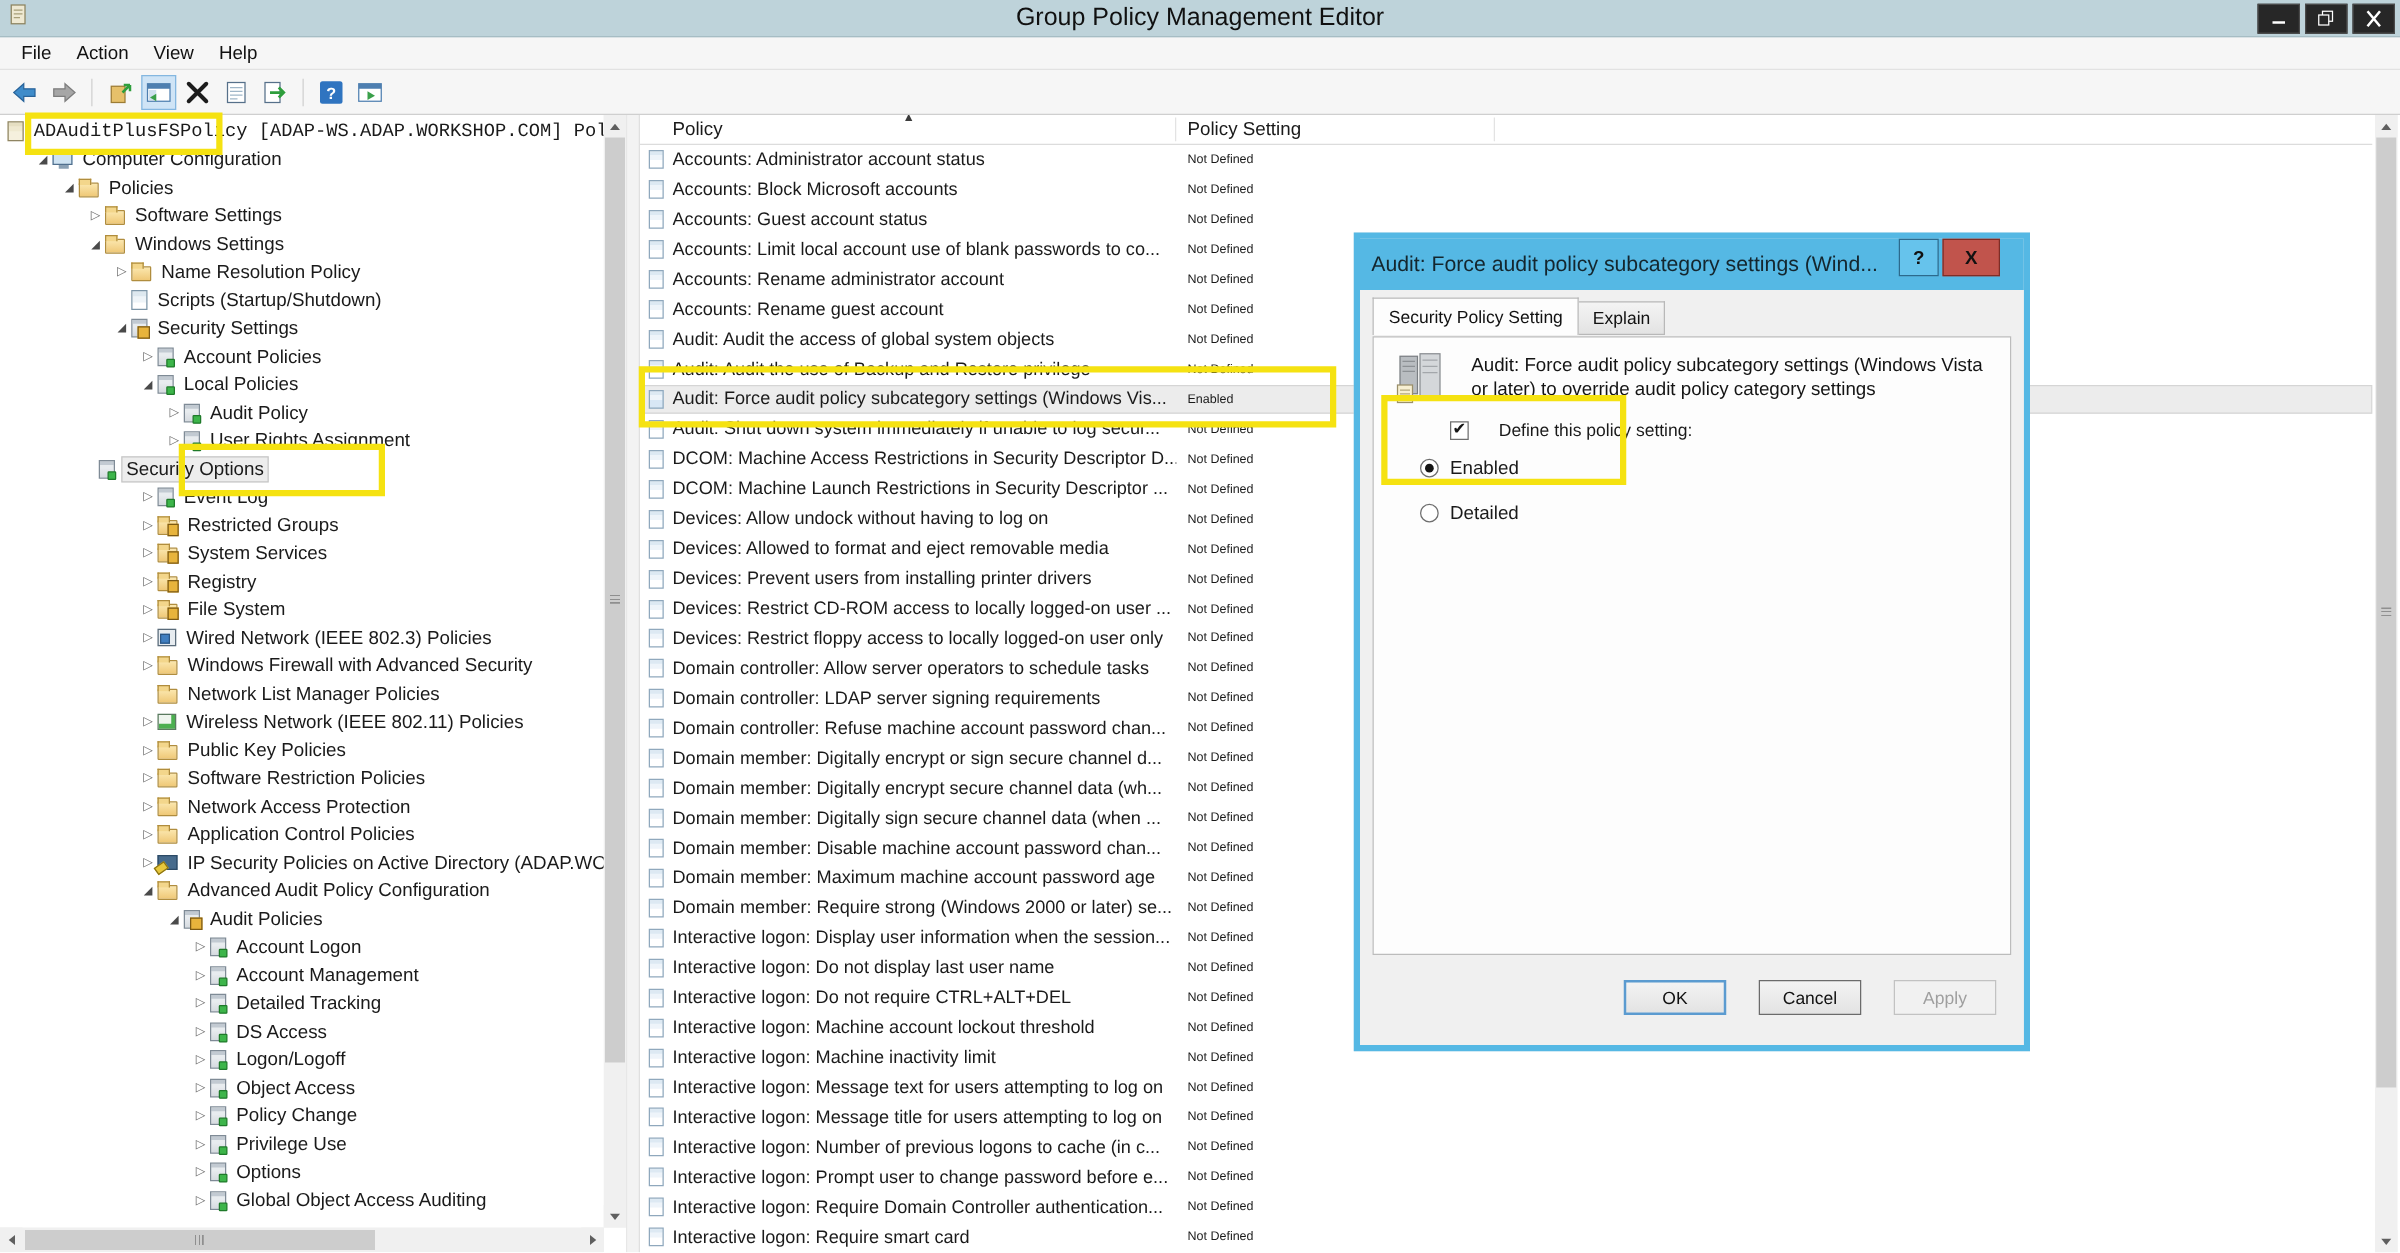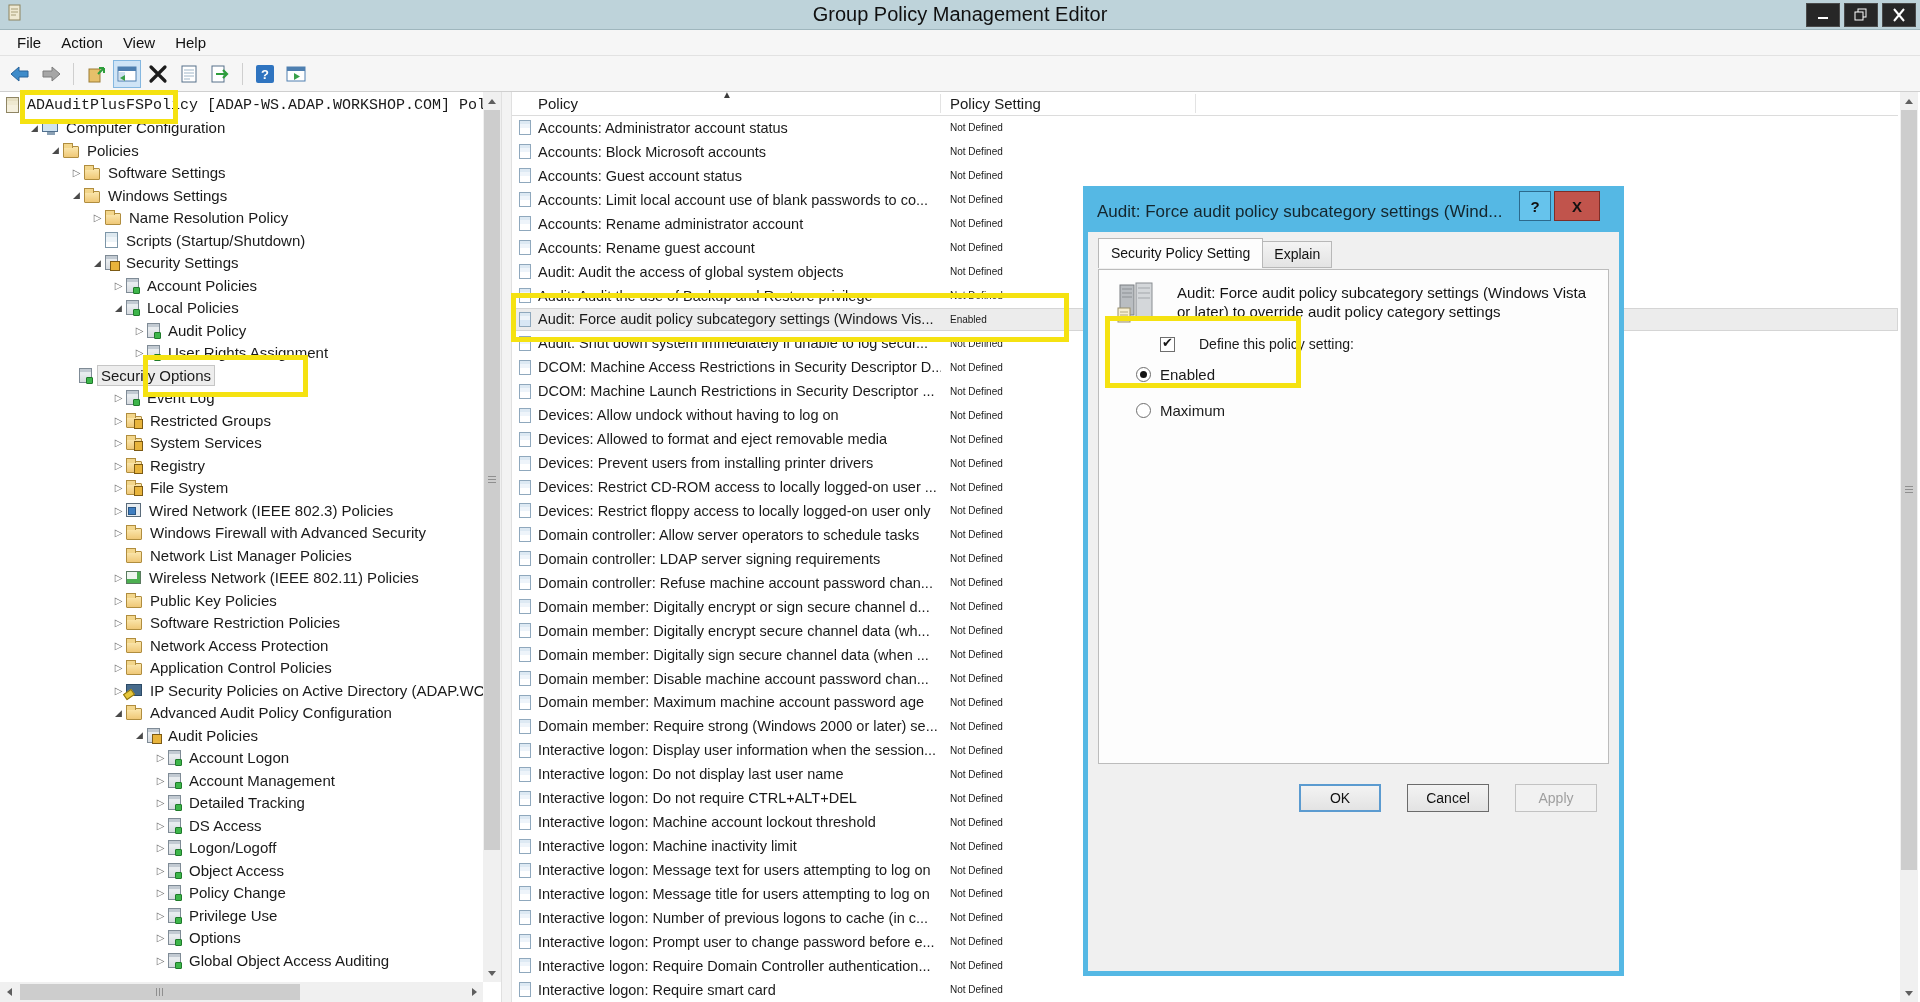--- a/index.html
+++ b/index.html
@@ -79,21 +79,21 @@
   .lrow.sel { background:#ececec; outline:1px solid #d5d5d5; outline-offset:-1px; }
   .picon { flex:none; width:12px; height:15px; background:#fff; border:1px solid #8fa8bd; box-shadow:inset 0 3px 0 #dde9f3, inset 0 7px 0 #eef4fa; }
   .lrow.sel .picon { background:#d8e7f5; }
   .pname { margin-left:7px; width:403px; overflow:hidden; white-space:nowrap; font-size:14.5px; }
   .psetting { position:absolute; left:438px; font-size:10px; white-space:nowrap; }
 
   
   .sbv-main { position:absolute; right:2px; top:92px; width:18px; bottom:0; background:#f0f0f0; }
 
   
-  .dialog { position:absolute; left:1083px; top:186px; width:541px; height:790px; border:5px solid #55b8e4; background:#f0f0f0; z-index:50; }
+  .dialog { position:absolute; left:1083px; top:186px; width:541px; height:655px; border:5px solid #55b8e4; background:#f0f0f0; z-index:50; }
   .dlg-titlebar { height:41px; background:#55b8e4; position:relative; display:flex; align-items:center; padding-left:9px; }
   .dlg-title { font-size:17px; color:#14262e; white-space:nowrap; overflow:hidden; width:420px; }
   .dlg-help { position:absolute; top:0; right:68px; width:32px; height:30px; background:#66c3ec; border:1px solid #2c6a8d; display:flex; align-items:center; justify-content:center; font-size:15px; font-weight:bold; color:#111; }
   .dlg-close { position:absolute; top:0; right:19px; width:46px; height:30px; background:#c1544c; border:1px solid #7e2d27; display:flex; align-items:center; justify-content:center; font-size:15px; font-weight:bold; color:#111; }
   .dlg-body { position:relative; height:604px; background:#f0f0f0; }
   .dlg-tabs { position:absolute; top:6px; left:10px; display:flex; z-index:2; }
   .tab { font-size:14px; color:#111; border:1px solid #b8b8b8; }
   .tab.active { background:#fdfdfd; padding:6px 12px 7px; border-bottom:none; position:relative; z-index:3; }
   .tab.inactive { background:linear-gradient(#f4f4f4,#e3e3e3); padding:4px 11px; margin-top:3px; border-left:none; }
   .dlg-panel { position:absolute; left:10px; right:10px; top:37px; bottom:72px; background:#fdfdfd; border:1px solid #bcbcbc; }
@@ -746,21 +746,21 @@
         <div class="chk-row">
           <span class="chk checked"></span>
           <span>Define this policy setting:</span>
         </div>
         <div class="radio-row en">
           <span class="radio sel"></span>
           <span>Enabled</span>
         </div>
         <div class="radio-row dis">
           <span class="radio"></span>
-          <span>Maximum</span>
+          <span>Detailed</span>
         </div>
       </div>
       <div class="dlg-buttons">
         <span class="btn ok">OK</span>
         <span class="btn cancel">Cancel</span>
         <span class="btn apply">Apply</span>
       </div>
     </div>
   </div>
 

